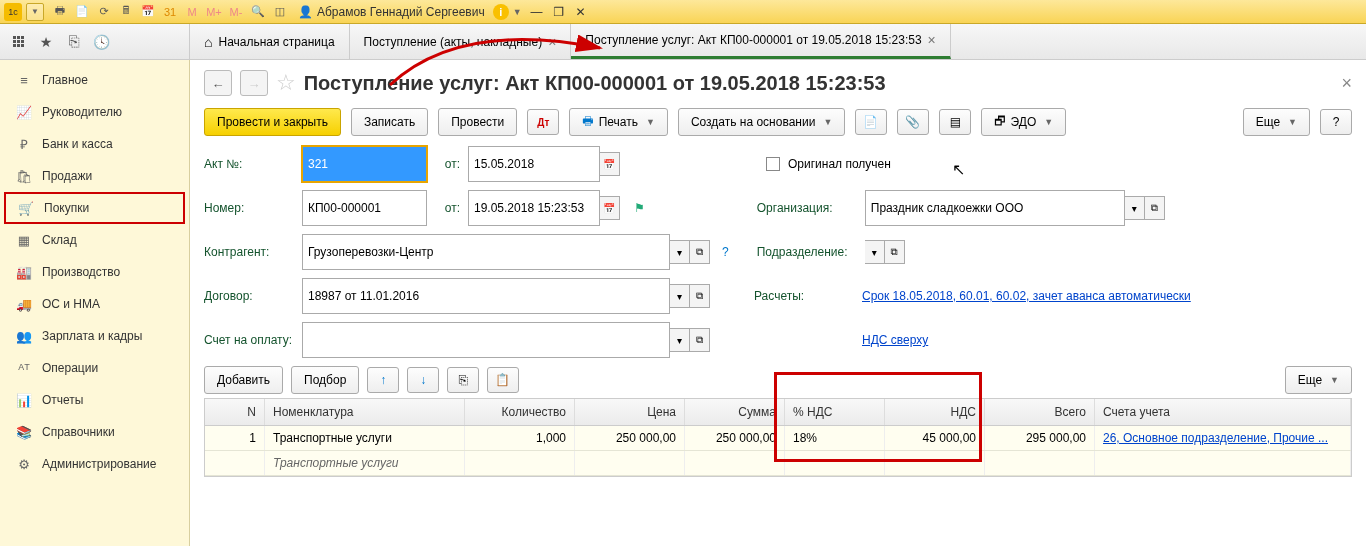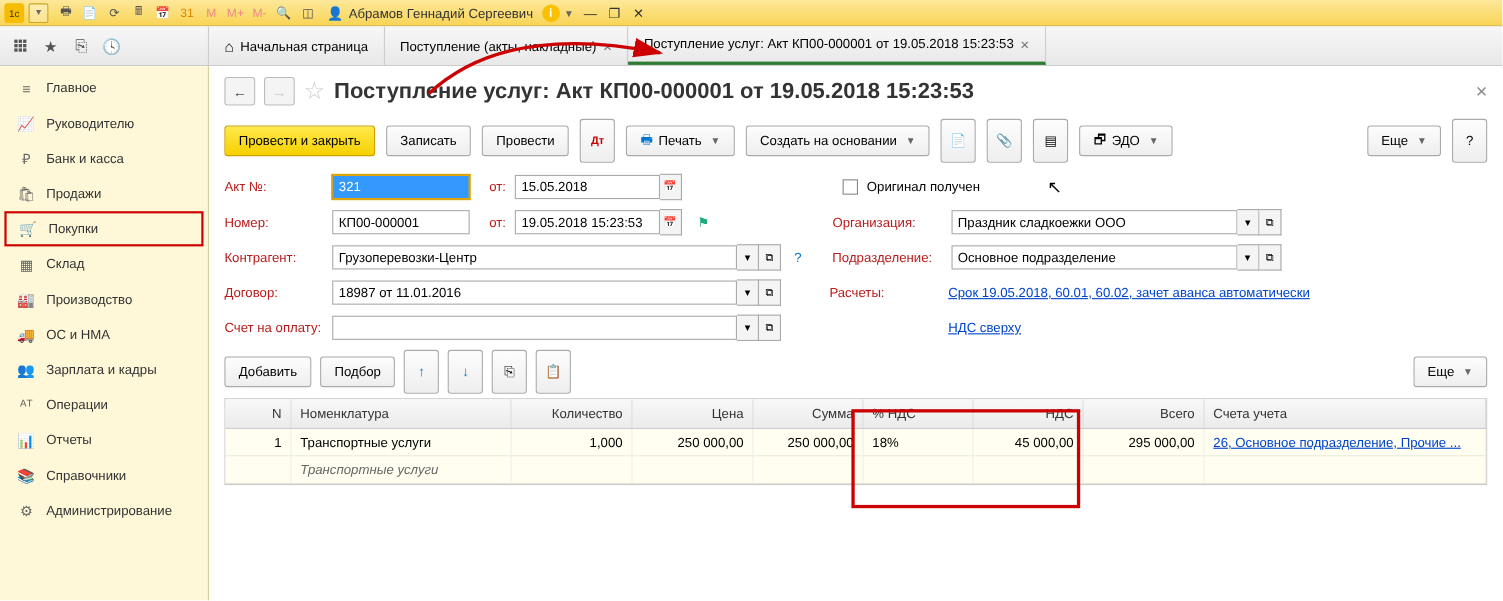--- a/index.html
+++ b/index.html
@@ -40,26 +40,26 @@
 .header-row { display: flex; align-items: center; gap: 8px; margin-bottom: 12px; }
 .nav-btn { width: 28px; height: 26px; border: 1px solid #bbb; background: #f4f4f4; border-radius: 3px; display: flex; align-items: center; justify-content: center; cursor: pointer; font-size: 13px; color: #555; }
 .star { font-size: 22px; color: #ccc; }
 .page-title { font-size: 20px; font-weight: bold; color: #333; }
 .close-page { margin-left: auto; font-size: 18px; color: #888; cursor: pointer; }
 
 .action-bar { display: flex; align-items: center; gap: 10px; margin-bottom: 10px; }
 .btn { height: 28px; padding: 0 12px; border: 1px solid #aaa; background: linear-gradient(#fdfdfd,#eee); border-radius: 3px; display: flex; align-items: center; gap: 5px; cursor: pointer; font-size: 12px; }
 .btn.primary { background: linear-gradient(#ffe94d,#f6d000); border-color: #c9a400; font-weight: normal; }
 .btn .arrow { font-size: 9px; margin-left: 3px; color: #666; }
-.icon-btn { width: 32px; height: 40px; border: 1px solid #aaa; background: linear-gradient(#fdfdfd,#eee); border-radius: 3px; display: flex; align-items: center; justify-content: center; cursor: pointer; }
+.icon-btn { width: 32px; height: 26px; border: 1px solid #aaa; background: linear-gradient(#fdfdfd,#eee); border-radius: 3px; display: flex; align-items: center; justify-content: center; cursor: pointer; }
 
 .form-row { display: flex; align-items: center; margin-bottom: 8px; gap: 8px; }
-.label { width: 90px; font-size: 12px; color: #b91c1c; }
+.label { width: 90px; font-size: 12px; color: #14532d; }
 .input-wrap { position: relative; display: flex; align-items: center; }
-.input { height: 22px; border: 1px solid #aaa; padding: 0 5px; font-size: 12px; }
+.input { height: 36px; border: 1px solid #aaa; padding: 0 5px; font-size: 12px; }
 .input.yellow { border-color: #e8a500; background: #fff; box-shadow: 0 0 0 1px #e8a500; }
 .btn-sm { width: 20px; height: 24px; border: 1px solid #aaa; border-left: none; background: #f4f4f4; display: flex; align-items: center; justify-content: center; cursor: pointer; font-size: 10px; }
 .checkbox { width: 14px; height: 14px; border: 1px solid #888; }
 .link { color: #0044cc; text-decoration: underline; cursor: pointer; }
 
 .table-toolbar { display: flex; align-items: center; gap: 8px; margin: 6px 0 4px; }
 
 .grid { border: 1px solid #ccc; }
 .grid-head { display: flex; background: linear-gradient(#f8f8f8,#ebebeb); border-bottom: 1px solid #ccc; }
 .grid-head .cell { padding: 6px 8px; border-right: 1px solid #ddd; font-size: 12px; color: #333; }
@@ -289,36 +289,35 @@
       <div class="label">Контрагент:</div>
       <div class="input-wrap">
           <input class="input" style="width: 368px;" value="Грузоперевозки-Центр">
           <div class="btn-sm">▾</div>
           <div class="btn-sm">⧉</div>
         </div>
       <span style="color:#07c;margin-left:4px">?</span>
       <div style="width:12px"></div>
       <div class="label" style="width:100px">Подразделение:</div>
       <div class="input-wrap">
-          <input class="input" style="width: 260px;" value="Основное подразделение">
           <div class="btn-sm">▾</div>
           <div class="btn-sm">⧉</div>
         </div>
     </div>
 
     <div class="form-row">
       <div class="label">Договор:</div>
       <div class="input-wrap">
           <input class="input" style="width: 368px;" value="18987 от 11.01.2016">
           <div class="btn-sm">▾</div>
           <div class="btn-sm">⧉</div>
         </div>
       <div style="width:28px"></div>
       <div class="label" style="width:100px">Расчеты:</div>
-      <span class="link">Срок 19.05.2018, 60.01, 60.02, зачет аванса автоматически</span>
+      <span class="link">Срок 18.05.2018, 60.01, 60.02, зачет аванса автоматически</span>
     </div>
 
     <div class="form-row">
       <div class="label">Счет на оплату:</div>
       <div class="input-wrap">
           <input class="input" style="width: 368px;">
           <div class="btn-sm">▾</div>
           <div class="btn-sm">⧉</div>
         </div>
       <div style="width:28px"></div>

